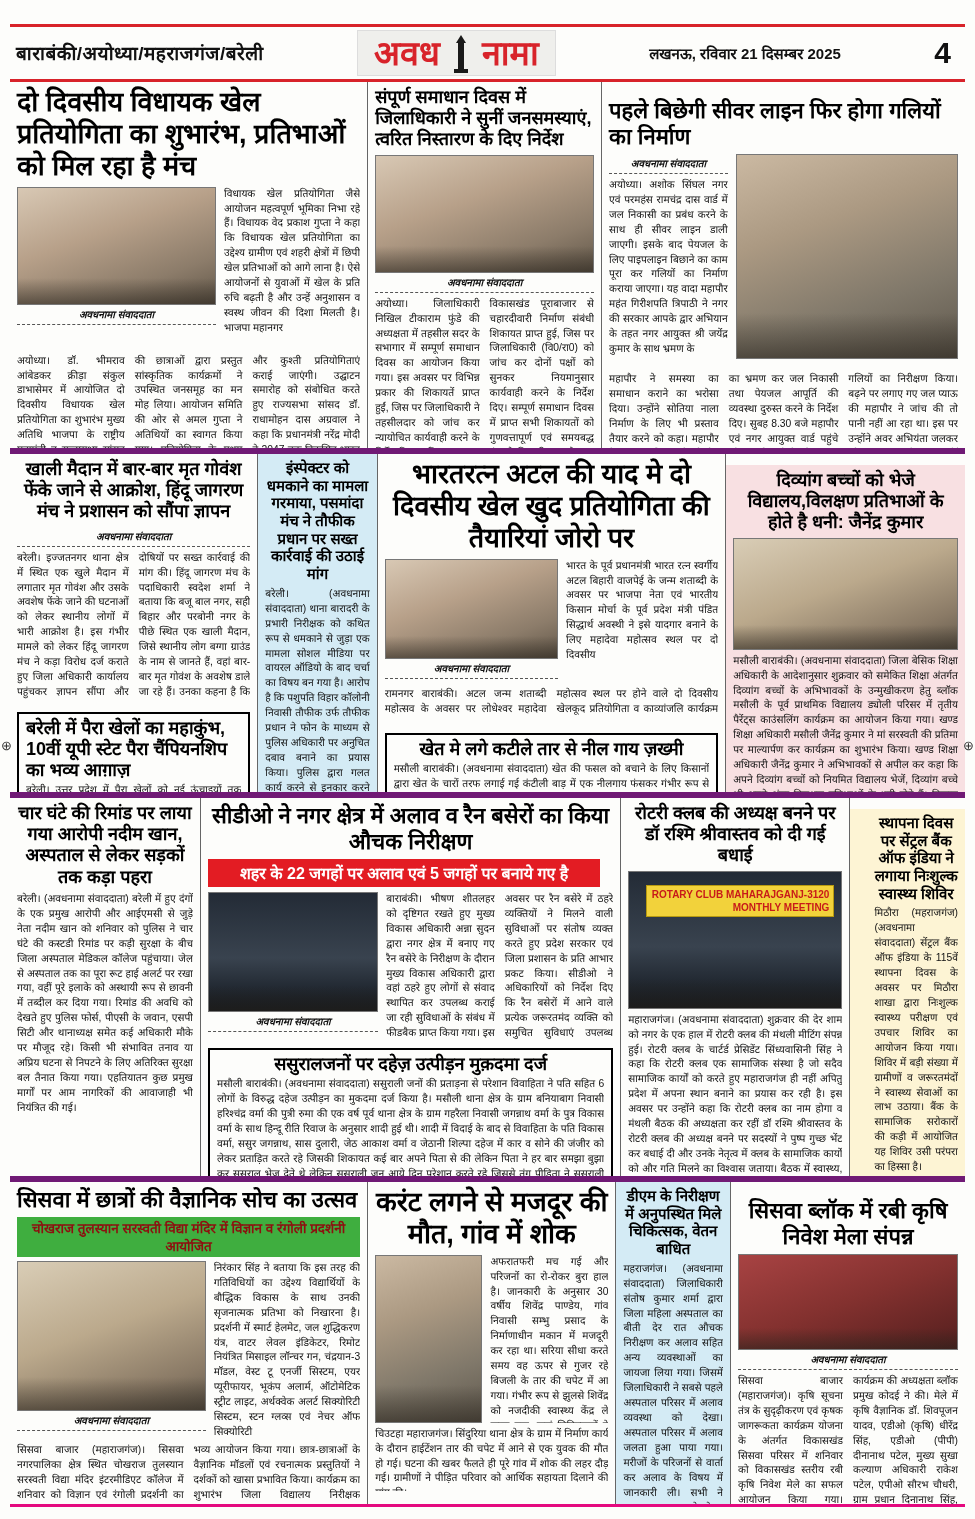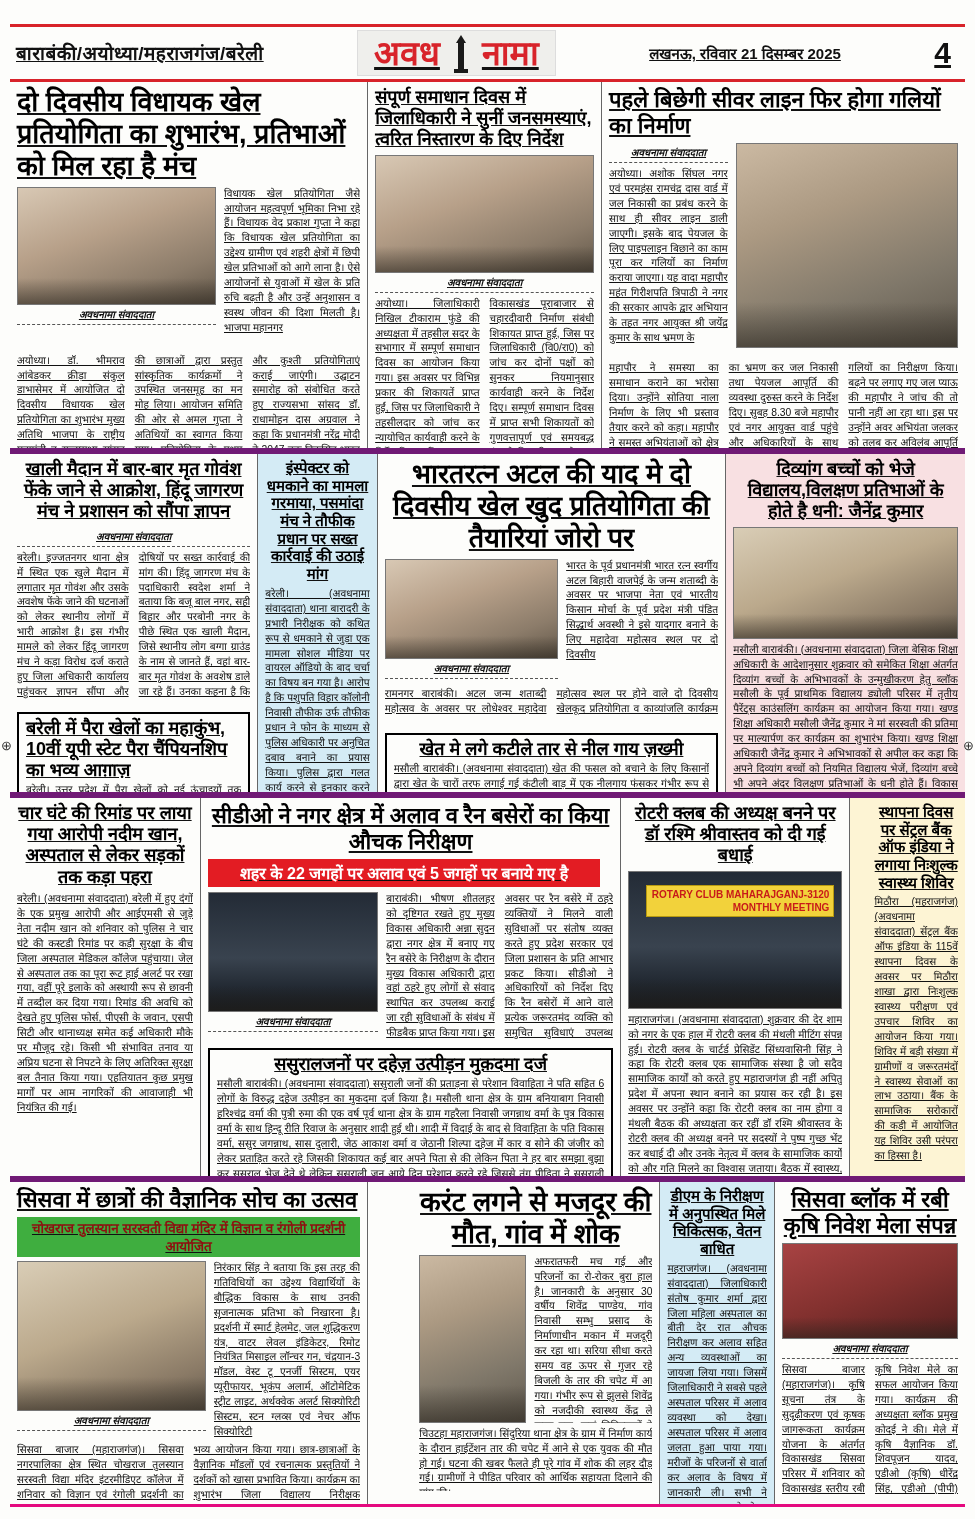--- a/index.html
+++ b/index.html
@@ -6,21 +6,20 @@
   .page{
     position:relative;
     width:975px;height:1519px;
     margin:0 auto;
     background:#fdfdfb;
     font-family:"Liberation Sans", sans-serif;
     color:#111;
     overflow:hidden;
     box-sizing:border-box;
     padding:24px 10px 0 10px;
-    text-decoration:underline;
   }
   
   .masthead-bar{
     border-top:3px solid #d8232a;
     border-bottom:3px solid #d8232a;
     height:58px;
     display:flex;align-items:center;justify-content:space-between;
     padding:2px 6px;box-sizing:border-box;
   }
   .regions{font-weight:bold;font-size:19px;letter-spacing:.5px;}
@@ -31,21 +30,21 @@
   .logo-word{color:#d8232a;font-weight:bold;font-size:34px;line-height:1;}
   .tower{width:18px;height:40px;position:relative;}
   .tower .t-body{position:absolute;left:6px;top:8px;width:6px;height:30px;background:#1a1a1a;}
   .tower .t-top{position:absolute;left:4px;top:2px;width:0;height:0;border-left:5px solid transparent;border-right:5px solid transparent;border-bottom:8px solid #1a1a1a;}
   .tower .t-base{position:absolute;left:2px;bottom:0;width:14px;height:4px;background:#1a1a1a;}
   .issue-date{font-weight:bold;font-size:15px;}
   .page-num{font-weight:bold;font-size:30px;padding-right:8px;}
   
   .row{display:flex;border-top:6px solid #701a75;overflow:hidden;box-sizing:border-box;}
   .art{padding:5px 7px;border-right:1px solid #666;overflow:hidden;box-sizing:border-box;}
-  .art:last-child{border-right:none;}
+  .art:last-child{border-right:none;margin-top:11px;}
   .hl{font-weight:bold;line-height:1.18;margin:0 0 4px 0;color:#000;}
   .hl-xl{font-size:27px;}
   .hl-lg{font-size:22px;}
   .hl-md{font-size:18px;}
   .hl-sm{font-size:15px;}
   .center{text-align:center;}
   .byline{
     text-align:center;font-weight:bold;font-style:italic;font-size:10px;
     border-bottom:1px dashed #555;padding:2px 0 3px 0;margin-bottom:4px;
   }
@@ -227,21 +226,21 @@
       <div class="flexrow">
         <div style="flex:0 0 55%;">
           <div class="photo ph-class" style="height:150px;"></div>
           <div class="byline">अवधनामा संवाददाता</div>
         </div>
         <div class="body" style="flex:1;height:182px;">निरंकार सिंह ने बताया कि इस तरह की गतिविधियों का उद्देश्य विद्यार्थियों के बौद्धिक विकास के साथ उनकी सृजनात्मक प्रतिभा को निखारना है। प्रदर्शनी में स्मार्ट हेलमेट, जल शुद्धिकरण यंत्र, वाटर लेवल इंडिकेटर, रिमोट नियंत्रित मिसाइल लॉन्चर गन, चंद्रयान-3 मॉडल, वेस्ट टू एनर्जी सिस्टम, एयर प्यूरीफायर, भूकंप अलार्म, ऑटोमेटिक स्ट्रीट लाइट, अर्थक्वेक अलर्ट सिक्योरिटी सिस्टम, स्टन ग्लव्स एवं नेचर ऑफ सिक्योरिटी</div>
       </div>
       <div class="body cols2" style="height:60px;">सिसवा बाजार (महाराजगंज)। सिसवा नगरपालिका क्षेत्र स्थित चोखराज तुलस्यान सरस्वती विद्या मंदिर इंटरमीडिएट कॉलेज में शनिवार को विज्ञान एवं रंगोली प्रदर्शनी का भव्य आयोजन किया गया। छात्र-छात्राओं के वैज्ञानिक मॉडलों एवं रचनात्मक प्रस्तुतियों ने दर्शकों को खासा प्रभावित किया। कार्यक्रम का शुभारंभ जिला विद्यालय निरीक्षक (डीआईओएस) ने फीता काटकर किया तथा स्टालों का अवलोकन कर बच्चों का उत्साहवर्धन किया।</div>
     </div>
 
-    <div class="art" style="flex:0 0 26%;margin-left:44px;">
+    <div class="art" style="flex:0 0 26%;">
       <h2 class="hl hl-xl center">करंट लगने से मजदूर की मौत, गांव में शोक</h2>
       <div class="flexrow">
         <div class="photo" style="flex:0 0 46%;height:168px;"></div>
         <div class="body" style="flex:1;height:168px;">अफरातफरी मच गई और परिजनों का रो-रोकर बुरा हाल है। जानकारी के अनुसार 30 वर्षीय शिवेंद्र पाण्डेय, गांव निवासी सम्भु प्रसाद के निर्माणाधीन मकान में मजदूरी कर रहा था। सरिया सीधा करते समय वह ऊपर से गुजर रहे बिजली के तार की चपेट में आ गया। गंभीर रूप से झुलसे शिवेंद्र को नजदीकी स्वास्थ्य केंद्र ले जाया गया, जहां चिकित्सकों ने उसे मृत घोषित कर दिया।</div>
       </div>
       <div class="body" style="height:64px;margin-top:4px;">चिउटहा महाराजगंज। सिंदुरिया थाना क्षेत्र के ग्राम में निर्माण कार्य के दौरान हाईटेंशन तार की चपेट में आने से एक युवक की मौत हो गई। घटना की खबर फैलते ही पूरे गांव में शोक की लहर दौड़ गई। ग्रामीणों ने पीड़ित परिवार को आर्थिक सहायता दिलाने की मांग की।</div>
     </div>
 
     <div class="art tint-blue" style="flex:0 0 12%;">
       <h3 class="hl hl-sm center">डीएम के निरीक्षण में अनुपस्थित मिले चिकित्सक, वेतन बाधित</h3>

